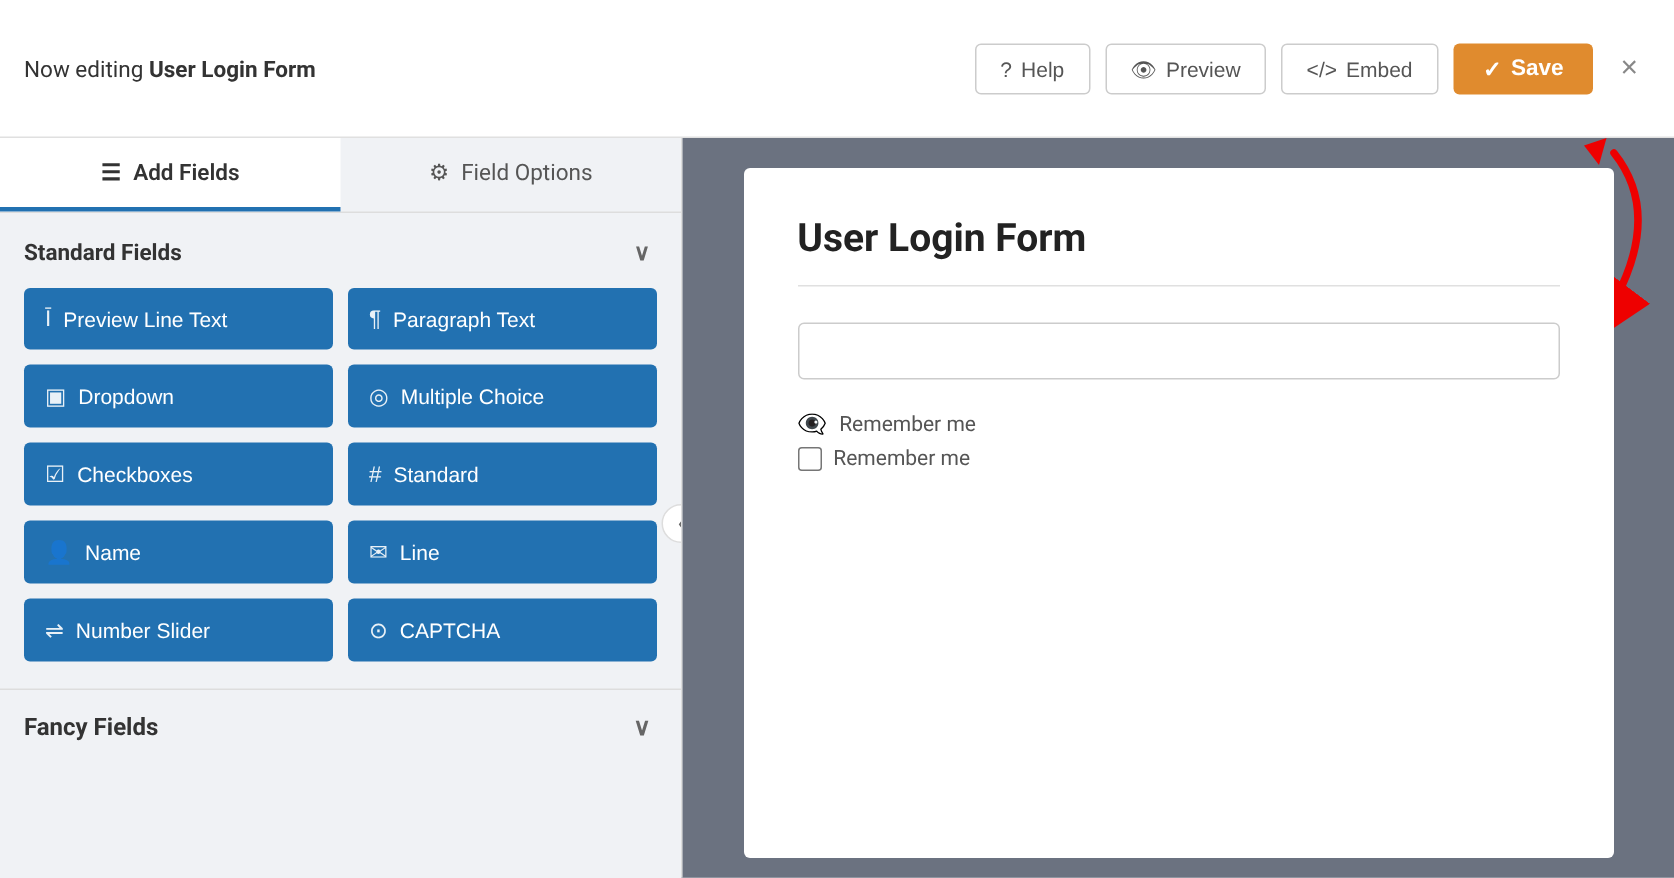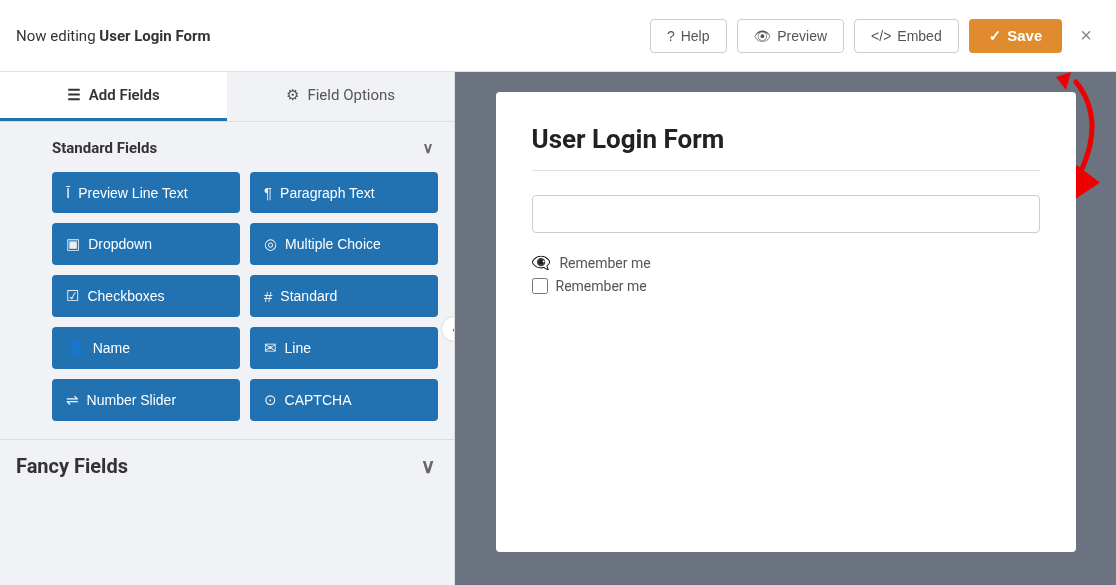--- a/index.html
+++ b/index.html
@@ -1,21 +1,21 @@
 <!DOCTYPE html>
 <html><head>
   <meta charset="utf-8">
   <style>
     * { box-sizing: border-box; margin: 0; padding: 0; }
     body { font-family: -apple-system, BlinkMacSystemFont, 'Segoe UI', Roboto, sans-serif; font-size: 14px; background: #fff; width: 1116px; height: 585px; overflow: hidden; }
 
     
     .top-bar {
       display: flex; align-items: center; padding: 0 16px;
-      height: 72px; border-bottom: 1px solid #e0e0e0;
+      height: 92px; border-bottom: 1px solid #e0e0e0;
       background: #fff;
     }
     .now-editing { font-size: 15px; color: #333; flex: 1; }
     .now-editing strong { font-weight: 700; }
     .top-bar-actions { display: flex; align-items: center; gap: 10px; }
     .btn-help, .btn-preview, .btn-embed {
       display: flex; align-items: center; gap: 6px;
       padding: 8px 16px; border: 1px solid #ccc; border-radius: 4px;
       background: #fff; color: #555; cursor: pointer; font-size: 14px;
     }
@@ -37,21 +37,21 @@
     
     .panel-tabs { display: flex; border-bottom: 1px solid #ddd; background: #f0f2f5; }
     .panel-tab {
       flex: 1; padding: 14px 10px; text-align: center; font-size: 15px;
       cursor: pointer; color: #555; display: flex; align-items: center; justify-content: center; gap: 8px;
       border-bottom: 3px solid transparent;
     }
     .panel-tab.active { background: #fff; color: #333; font-weight: 600; border-bottom: 3px solid #2271b1; }
 
     
-    .fields-section { padding: 16px 16px 8px; margin-left: 36px; }
+    .fields-section { padding: 16px 16px 8px; }
     .section-header {
       display: flex; align-items: center; justify-content: space-between;
       font-size: 15px; font-weight: 700; color: #333; margin-bottom: 14px;
     }
     .fields-grid { display: grid; grid-template-columns: 1fr 1fr; gap: 10px; margin-bottom: 10px; }
     .field-btn {
       display: flex; align-items: center; gap: 8px;
       padding: 12px 14px; border: none; border-radius: 4px;
       background: #2271b1; color: #fff; cursor: pointer; font-size: 14px; font-weight: 500;
     }
@@ -90,21 +90,21 @@
     }
 
     
     .red-arrow-svg {
       position: absolute; top: 0; right: 0; pointer-events: none;
     }
 
     
     .fancy-section-header {
       display: flex; align-items: center; justify-content: space-between;
-      font-size: 20px; font-weight: 700; color: #333;
+      font-size: 16px; font-weight: 700; color: #333;
       padding: 14px 16px; border-top: 1px solid #ddd;
       background: #f0f2f5;
     }
   </style>
 </head>
 <body>
 
 <div class="top-bar">
   <div class="now-editing">
     <span>Now editing </span><strong>User Login Form</strong>

